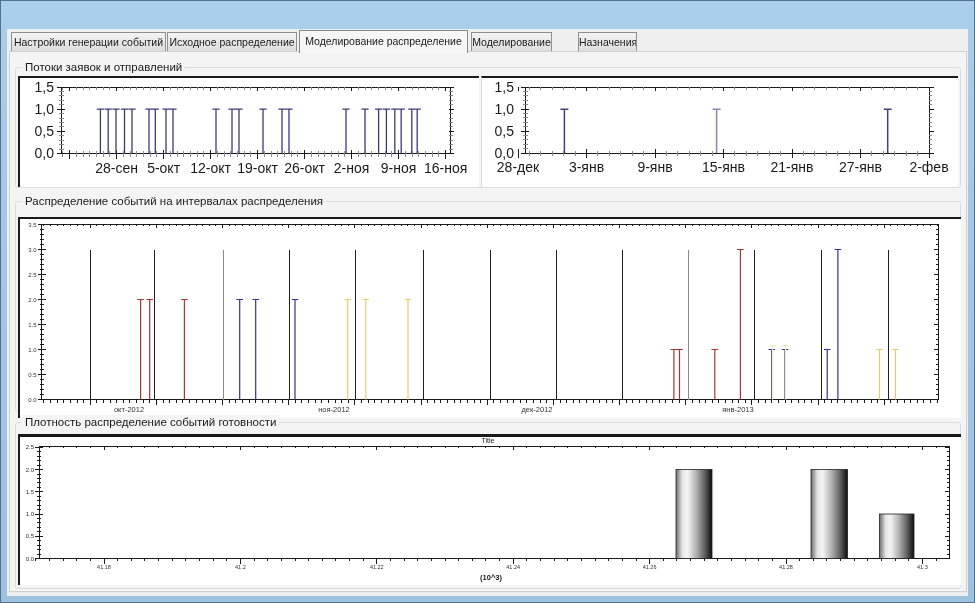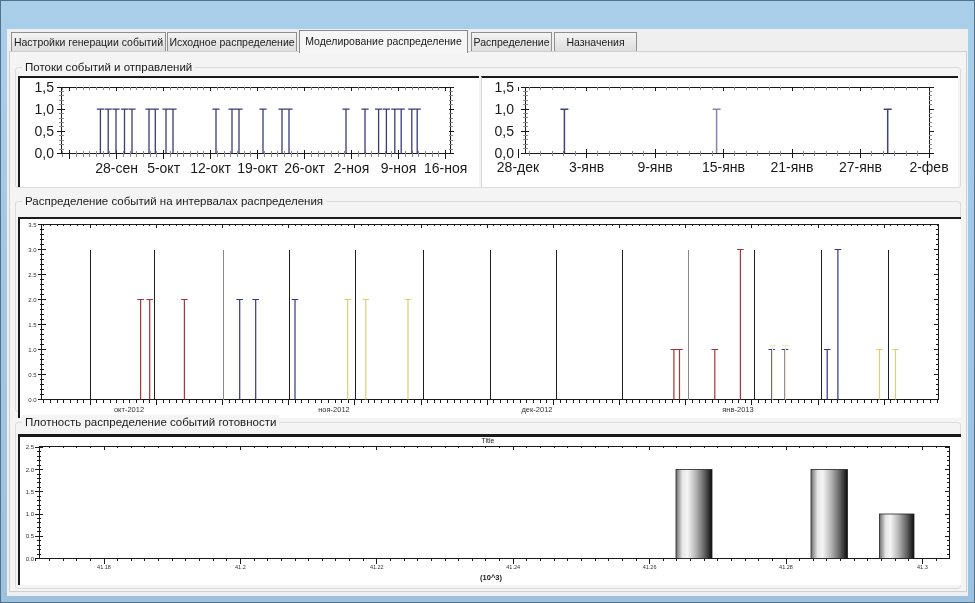--- a/index.html
+++ b/index.html
@@ -17,26 +17,26 @@
 .gb>span{position:absolute;left:6px;top:-8px;background:#f4f4f4;padding:0 3px;font-size:11.5px;line-height:14px;color:#1a1a1a;white-space:nowrap}
 .chart{position:absolute;background:#fff;border-top:2px solid #1a1a1a;border-left:2px solid #1a1a1a}
 .chart.noleft{border-left:1px solid #d8d8d8}
 .chart svg{display:block}
 </style></head><body>
 <div class="win">
  <div class="client">
 <div class="tab" style="left:160px;width:130px">Исходное распределение</div>
 <div class="tab" style="left:4px;width:155px">Настройки генерации событий</div>
 <div class="tab sel" style="left:292px;width:169px">Моделирование распределение</div>
-<div class="tab" style="left:464px;width:81px">Распределение</div>
-<div class="tab" style="left:547px;width:83px">Назначения</div>
+<div class="tab" style="left:464px;width:81px">Моделирование</div>
+<div class="tab" style="left:571px;width:59px">Назначения</div>
 
 <div class="page">
  <div class="gb" style="left:5px;top:15px;width:946px;height:121px">
-          <span>Потоки событий и отправлений</span>
+          <span>Потоки заявок и отправлений</span>
         </div>
  <div class="chart" style="left:8px;top:24px;width:461px;height:111px">
           <svg width="459" height="107">
             <rect x="41.0" y="9.0" width="389.0" height="66.5" fill="none" stroke="#1a1a1a" stroke-width="1" shape-rendering="crispEdges"></rect>
             <path d="M42.9 73.0V78.5 M42.9 9.0V11.5 M56.3 73.0V78.5 M56.3 9.0V11.5 M63.0 73.0V78.5 M63.0 9.0V11.5 M69.7 73.0V78.5 M69.7 9.0V11.5 M76.5 73.0V78.5 M76.5 9.0V11.5 M83.2 73.0V78.5 M83.2 9.0V11.5 M89.9 73.0V78.5 M89.9 9.0V11.5 M103.3 73.0V78.5 M103.3 9.0V11.5 M110.0 73.0V78.5 M110.0 9.0V11.5 M116.7 73.0V78.5 M116.7 9.0V11.5 M123.5 73.0V78.5 M123.5 9.0V11.5 M130.2 73.0V78.5 M130.2 9.0V11.5 M136.9 73.0V78.5 M136.9 9.0V11.5 M150.3 73.0V78.5 M150.3 9.0V11.5 M157.0 73.0V78.5 M157.0 9.0V11.5 M163.7 73.0V78.5 M163.7 9.0V11.5 M170.5 73.0V78.5 M170.5 9.0V11.5 M177.2 73.0V78.5 M177.2 9.0V11.5 M183.9 73.0V78.5 M183.9 9.0V11.5 M197.3 73.0V78.5 M197.3 9.0V11.5 M204.0 73.0V78.5 M204.0 9.0V11.5 M210.7 73.0V78.5 M210.7 9.0V11.5 M217.5 73.0V78.5 M217.5 9.0V11.5 M224.2 73.0V78.5 M224.2 9.0V11.5 M230.9 73.0V78.5 M230.9 9.0V11.5 M244.3 73.0V78.5 M244.3 9.0V11.5 M251.0 73.0V78.5 M251.0 9.0V11.5 M257.7 73.0V78.5 M257.7 9.0V11.5 M264.5 73.0V78.5 M264.5 9.0V11.5 M271.2 73.0V78.5 M271.2 9.0V11.5 M277.9 73.0V78.5 M277.9 9.0V11.5 M291.3 73.0V78.5 M291.3 9.0V11.5 M298.0 73.0V78.5 M298.0 9.0V11.5 M304.7 73.0V78.5 M304.7 9.0V11.5 M311.5 73.0V78.5 M311.5 9.0V11.5 M318.2 73.0V78.5 M318.2 9.0V11.5 M324.9 73.0V78.5 M324.9 9.0V11.5 M338.3 73.0V78.5 M338.3 9.0V11.5 M345.0 73.0V78.5 M345.0 9.0V11.5 M351.7 73.0V78.5 M351.7 9.0V11.5 M358.5 73.0V78.5 M358.5 9.0V11.5 M365.2 73.0V78.5 M365.2 9.0V11.5 M371.9 73.0V78.5 M371.9 9.0V11.5 M385.3 73.0V78.5 M385.3 9.0V11.5 M392.0 73.0V78.5 M392.0 9.0V11.5 M398.7 73.0V78.5 M398.7 9.0V11.5 M405.5 73.0V78.5 M405.5 9.0V11.5 M412.2 73.0V78.5 M412.2 9.0V11.5 M418.9 73.0V78.5 M418.9 9.0V11.5 M39.0 71.1H43.5 M429.0 71.1H432.5 M39.0 66.6H43.5 M429.0 66.6H432.5 M39.0 62.2H43.5 M429.0 62.2H432.5 M39.0 57.8H43.5 M429.0 57.8H432.5 M39.0 48.9H43.5 M429.0 48.9H432.5 M39.0 44.5H43.5 M429.0 44.5H432.5 M39.0 40.0H43.5 M429.0 40.0H432.5 M39.0 35.6H43.5 M429.0 35.6H432.5 M39.0 26.7H43.5 M429.0 26.7H432.5 M39.0 22.3H43.5 M429.0 22.3H432.5 M39.0 17.9H43.5 M429.0 17.9H432.5 M39.0 13.4H43.5 M429.0 13.4H432.5" stroke="#8a8a8a" stroke-width="1" fill="none" shape-rendering="crispEdges"></path>
             <path d="M49.6 71.5V80.5 M49.6 9.0V13.0 M96.6 71.5V80.5 M96.6 9.0V13.0 M143.6 71.5V80.5 M143.6 9.0V13.0 M190.6 71.5V80.5 M190.6 9.0V13.0 M237.6 71.5V80.5 M237.6 9.0V13.0 M284.6 71.5V80.5 M284.6 9.0V13.0 M331.6 71.5V80.5 M331.6 9.0V13.0 M378.6 71.5V80.5 M378.6 9.0V13.0 M425.6 71.5V80.5 M425.6 9.0V13.0 M37.0 75.5H45.0 M429.0 75.5H434.0 M37.0 53.3H45.0 M429.0 53.3H434.0 M37.0 31.2H45.0 M429.0 31.2H434.0 M37.0 9.0H45.0 M429.0 9.0H434.0" stroke="#1a1a1a" stroke-width="1" fill="none" shape-rendering="crispEdges"></path>
             <text x="34.0" y="80.0" font-size="14" fill="#1a1a1a" text-anchor="end" font-family="Liberation Sans, sans-serif">0,0</text>
             <text x="34.0" y="57.8" font-size="14" fill="#1a1a1a" text-anchor="end" font-family="Liberation Sans, sans-serif">0,5</text>
             <text x="34.0" y="35.7" font-size="14" fill="#1a1a1a" text-anchor="end" font-family="Liberation Sans, sans-serif">1,0</text>
             <text x="34.0" y="13.5" font-size="14" fill="#1a1a1a" text-anchor="end" font-family="Liberation Sans, sans-serif">1,5</text>

